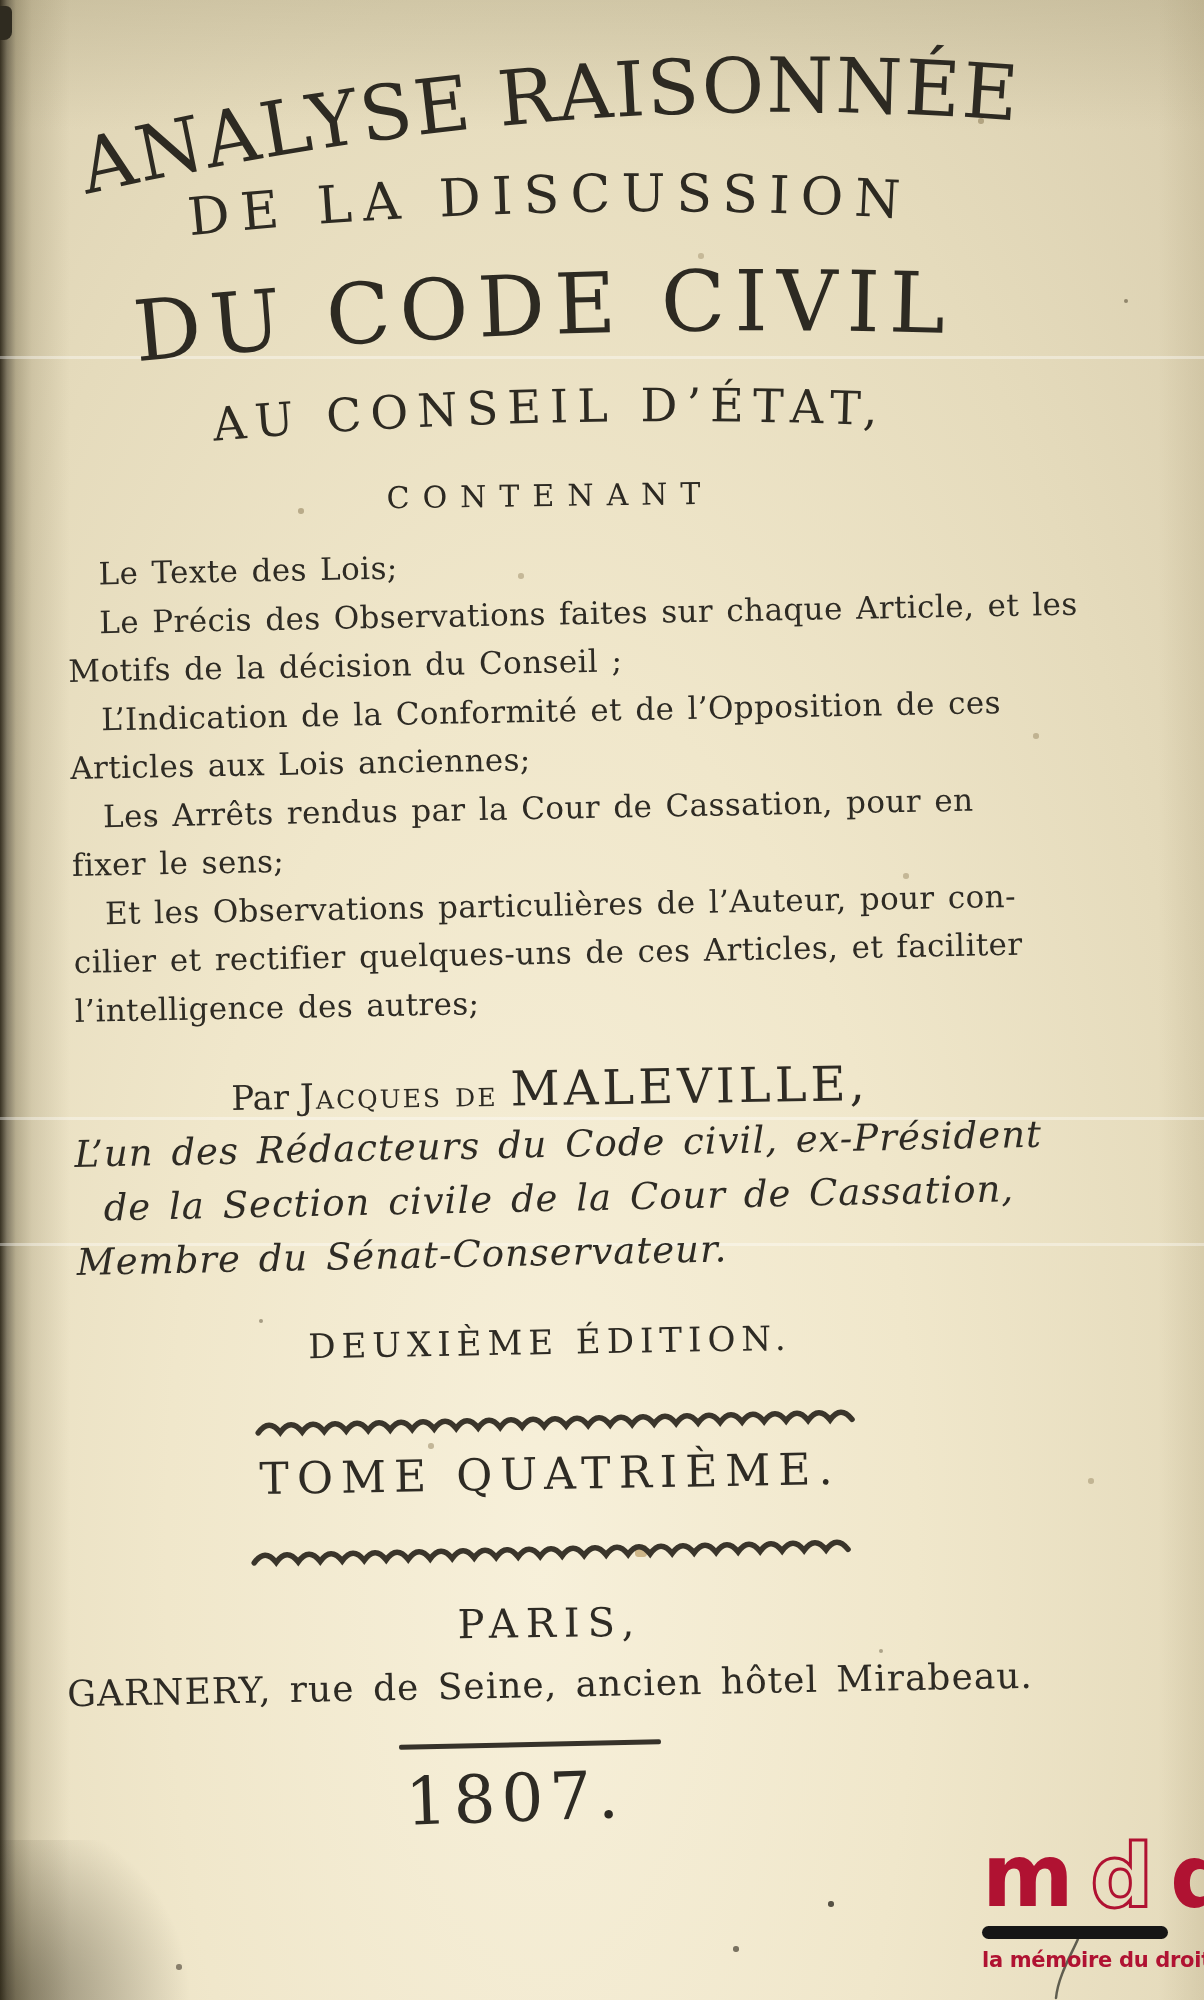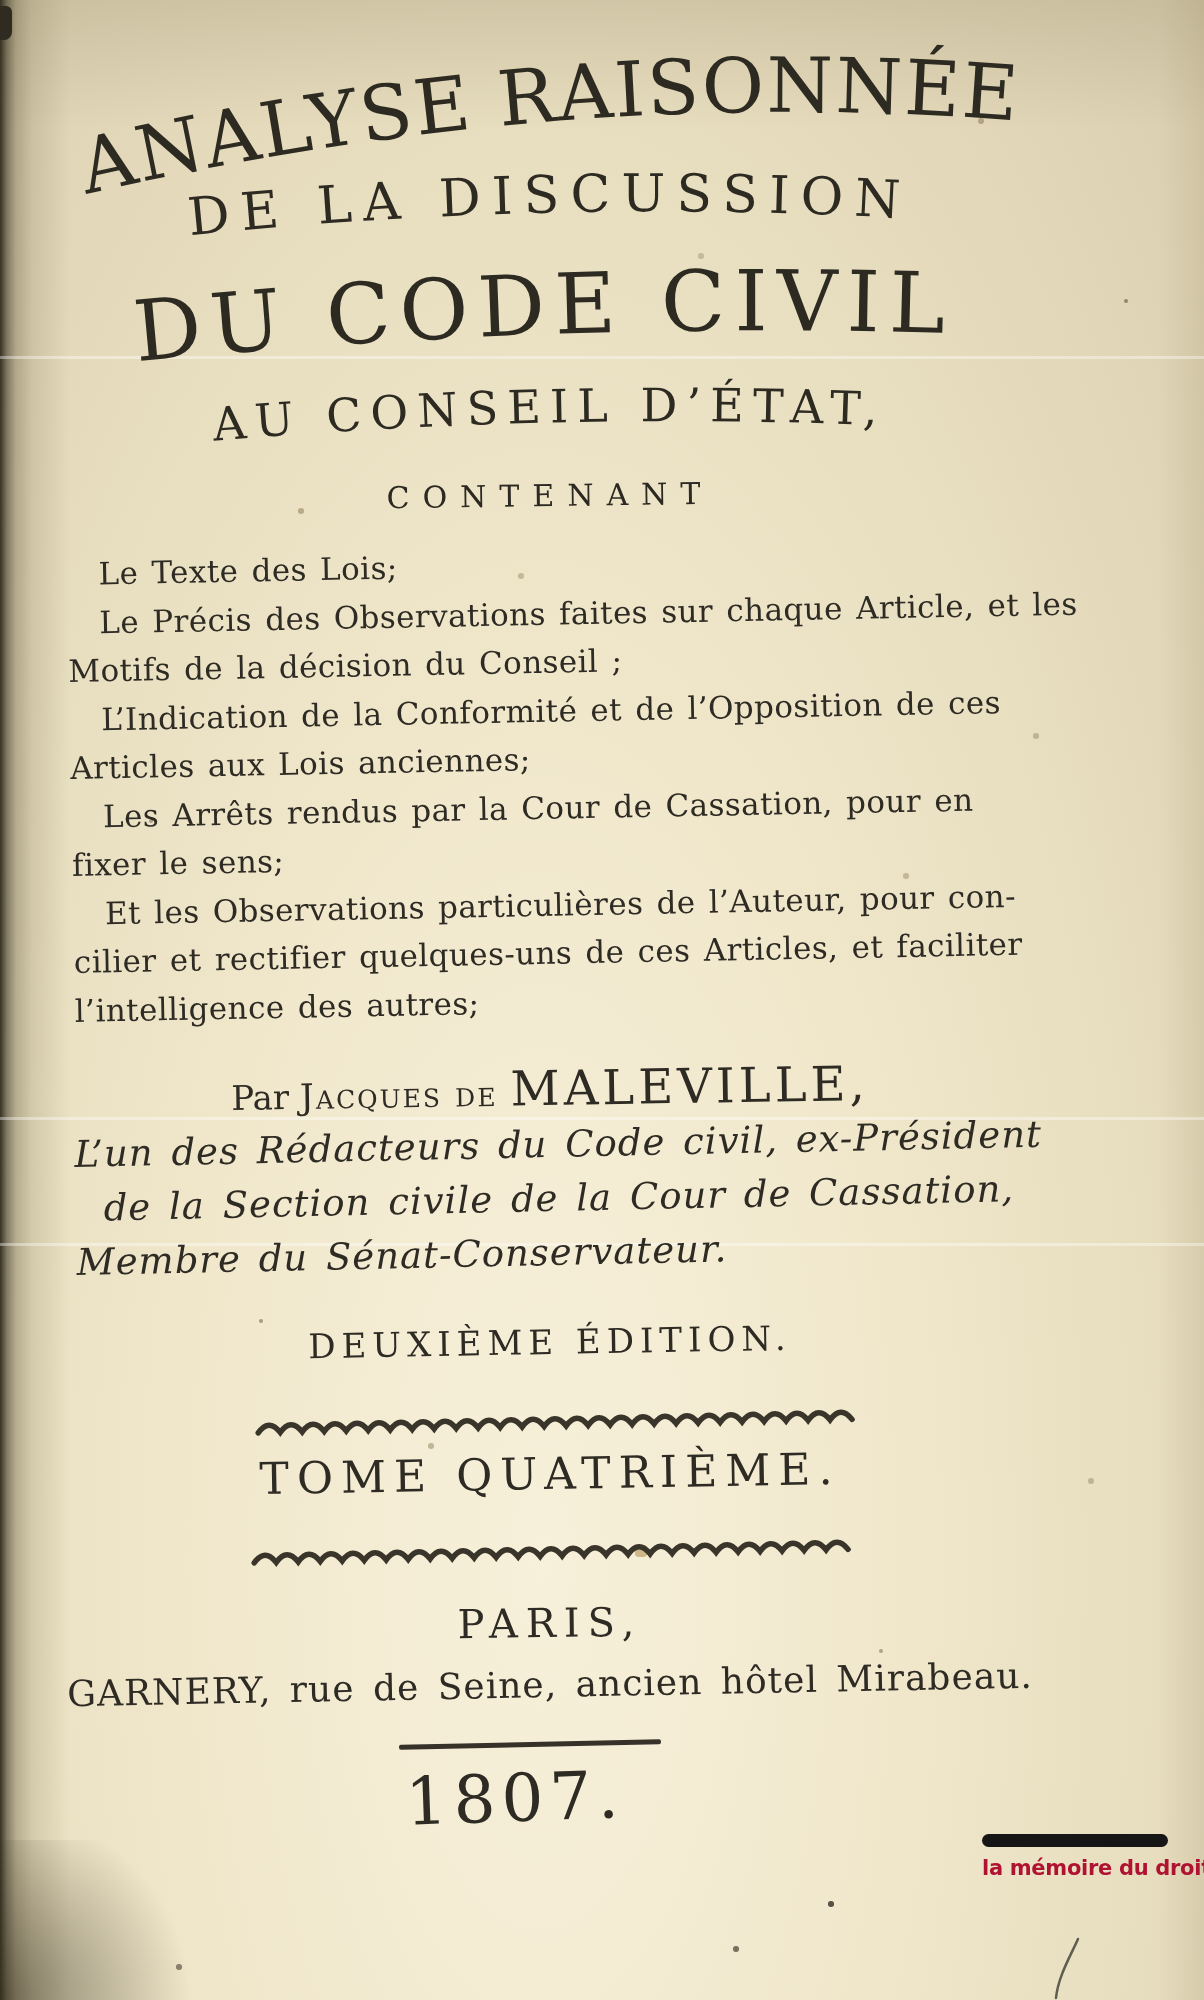--- a/index.html
+++ b/index.html
@@ -157,17 +157,22 @@
   <svg class="rule-wave second" width="620" height="28">
     <path d="M6,20 q11,-15 22,0 q11,-15 22,0 q11,-15 22,0 q11,-15 22,0 q11,-15 22,0 q11,-15 22,0 q11,-15 22,0 q11,-15 22,0 q11,-15 22,0 q11,-15 22,0 q11,-15 22,0 q11,-15 22,0 q11,-15 22,0 q11,-15 22,0 q11,-15 22,0 q11,-15 22,0 q11,-15 22,0 q11,-15 22,0 q11,-15 22,0 q11,-15 22,0 q11,-15 22,0 q11,-15 22,0 q11,-15 22,0 q11,-15 22,0 q11,-15 22,0 q11,-15 22,0 q11,-15 22,0" fill="none" stroke="#3a352b" stroke-width="5.5" stroke-linecap="round"></path>
   </svg>
 
   <div class="cblock city">PARIS,</div>
   <div class="cblock publisher">GARNERY, rue de Seine, ancien hôtel Mirabeau.</div>
   <div class="imprint-rule"></div>
   <div class="year">1807.</div>
 
   <div class="mdd">
+    <div class="mdd-word">
+      <span class="mdd-m">m</span>
+      <span class="mdd-d1">d</span>
+      <span class="mdd-d2">d</span>
+    </div>
     <div class="mdd-bar"></div>
     <div class="mdd-tagline">la mémoire du droit</div>
   </div>
 
 </div>
 
 </body></html>

